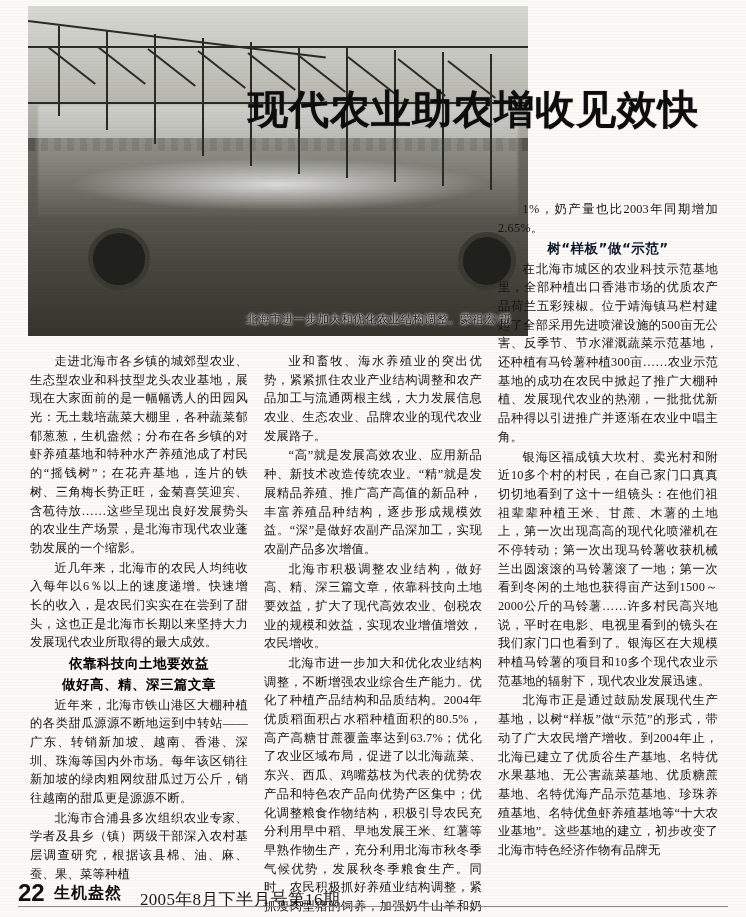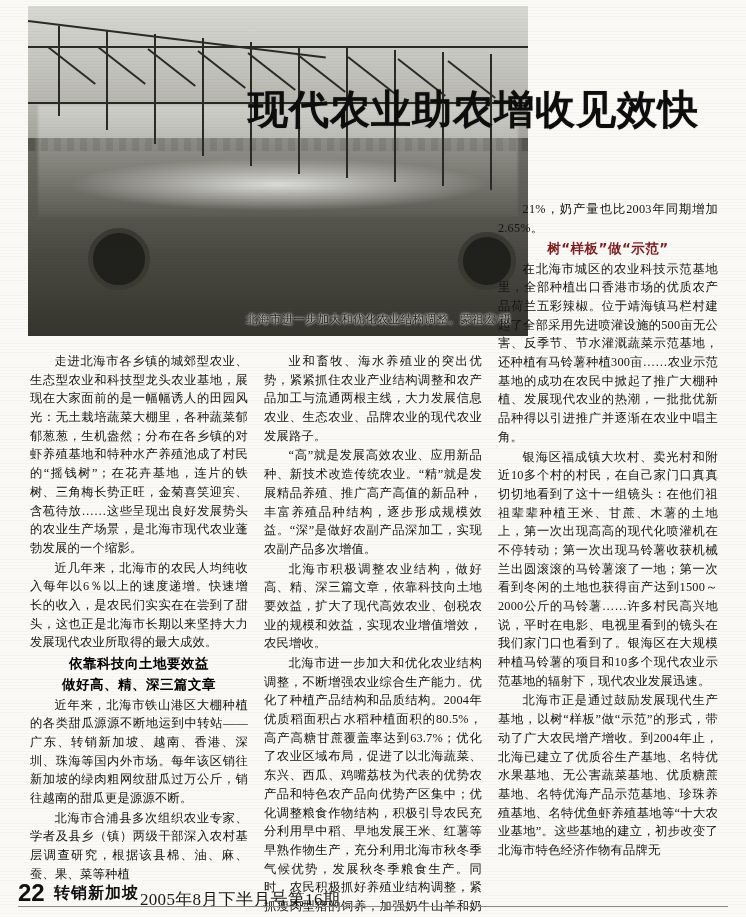--- a/index.html
+++ b/index.html
@@ -154,21 +154,21 @@
     text-align: center;
     font-family: "DejaVu Sans", sans-serif;
     font-weight: 700;
     font-size: 13.5px;
     line-height: 1.5;
     margin: 7px 0 4px 0;
     text-indent: 0 !important;
     letter-spacing: .5px;
     color: #000;
   }
-  .subhead.red { color: #7f1d1d; }
+  .subhead.red { color: #0f172a; }
 
   
   .footer {
     position: absolute;
     left: 18px;
     bottom: 8px;
     width: 710px;
     height: 30px;
   }
   .pagenum {
@@ -269,28 +269,28 @@
   </div>
 
   <div class="col" id="col2">
     <p>业和畜牧、海水养殖业的突出优势，紧紧抓住农业产业结构调整和农产品加工与流通两根主线，大力发展信息农业、生态农业、品牌农业的现代农业发展路子。</p>
     <p>“高”就是发展高效农业、应用新品种、新技术改造传统农业。“精”就是发展精品养殖、推广高产高值的新品种，丰富养殖品种结构，逐步形成规模效益。“深”是做好农副产品深加工，实现农副产品多次增值。</p>
     <p>北海市积极调整农业结构，做好高、精、深三篇文章，依靠科技向土地要效益，扩大了现代高效农业、创税农业的规模和效益，实现农业增值增效，农民增收。</p>
     <p>北海市进一步加大和优化农业结构调整，不断增强农业综合生产能力。优化了种植产品结构和品质结构。2004年优质稻面积占水稻种植面积的80.5%，高产高糖甘蔗覆盖率达到63.7%；优化了农业区域布局，促进了以北海蔬菜、东兴、西瓜、鸡嘴荔枝为代表的优势农产品和特色农产品向优势产区集中；优化调整粮食作物结构，积极引导农民充分利用早中稻、早地发展王米、红薯等早熟作物生产，充分利用北海市秋冬季气候优势，发展秋冬季粮食生产。同时，农民积极抓好养殖业结构调整，紧抓瘦肉型猪的饲养，加强奶牛山羊和奶牛生产。2004年，全市瘦肉型猪出栏量比例由2003年的15%提高到</p>
   </div>
 
   <div class="col" id="col3">
-    <p>21%，奶产量也比2003年同期增加2.65%。</p>
+    <p>1%，奶产量也比2003年同期增加2.65%。</p>
     <p class="subhead red">树“样板”做“示范”</p>
     <p>在北海市城区的农业科技示范基地里，全部种植出口香港市场的优质农产品荷兰五彩辣椒。位于靖海镇马栏村建起了全部采用先进喷灌设施的500亩无公害、反季节、节水灌溉蔬菜示范基地，还种植有马铃薯种植300亩……农业示范基地的成功在农民中掀起了推广大棚种植、发展现代农业的热潮，一批批优新品种得以引进推广并逐渐在农业中唱主角。</p>
     <p>银海区福成镇大坎村、卖光村和附近10多个村的村民，在自己家门口真真切切地看到了这十一组镜头：在他们祖祖辈辈种植王米、甘蔗、木薯的土地上，第一次出现高高的现代化喷灌机在不停转动；第一次出现马铃薯收获机械兰出圆滚滚的马铃薯滚了一地；第一次看到冬闲的土地也获得亩产达到1500～2000公斤的马铃薯……许多村民高兴地说，平时在电影、电视里看到的镜头在我们家门口也看到了。银海区在大规模种植马铃薯的项目和10多个现代农业示范基地的辐射下，现代农业发展迅速。</p>
     <p>北海市正是通过鼓励发展现代生产基地，以树“样板”做“示范”的形式，带动了广大农民增产增收。到2004年止，北海已建立了优质谷生产基地、名特优水果基地、无公害蔬菜基地、优质糖蔗基地、名特优海产品示范基地、珍珠养殖基地、名特优鱼虾养殖基地等“十大农业基地”。这些基地的建立，初步改变了北海市特色经济作物有品牌无</p>
   </div>
 
   <div class="footer">
     <div class="pagenum">22</div>
-    <div class="masthead">转销新加坡</div>
+    <div class="masthead">生机盎然</div>
     <div class="issue">2005年8月下半月号第16期</div>
     <div class="rule"></div>
   </div>
 
   <div class="grain"></div>
 </div>
 
 </body></html>

